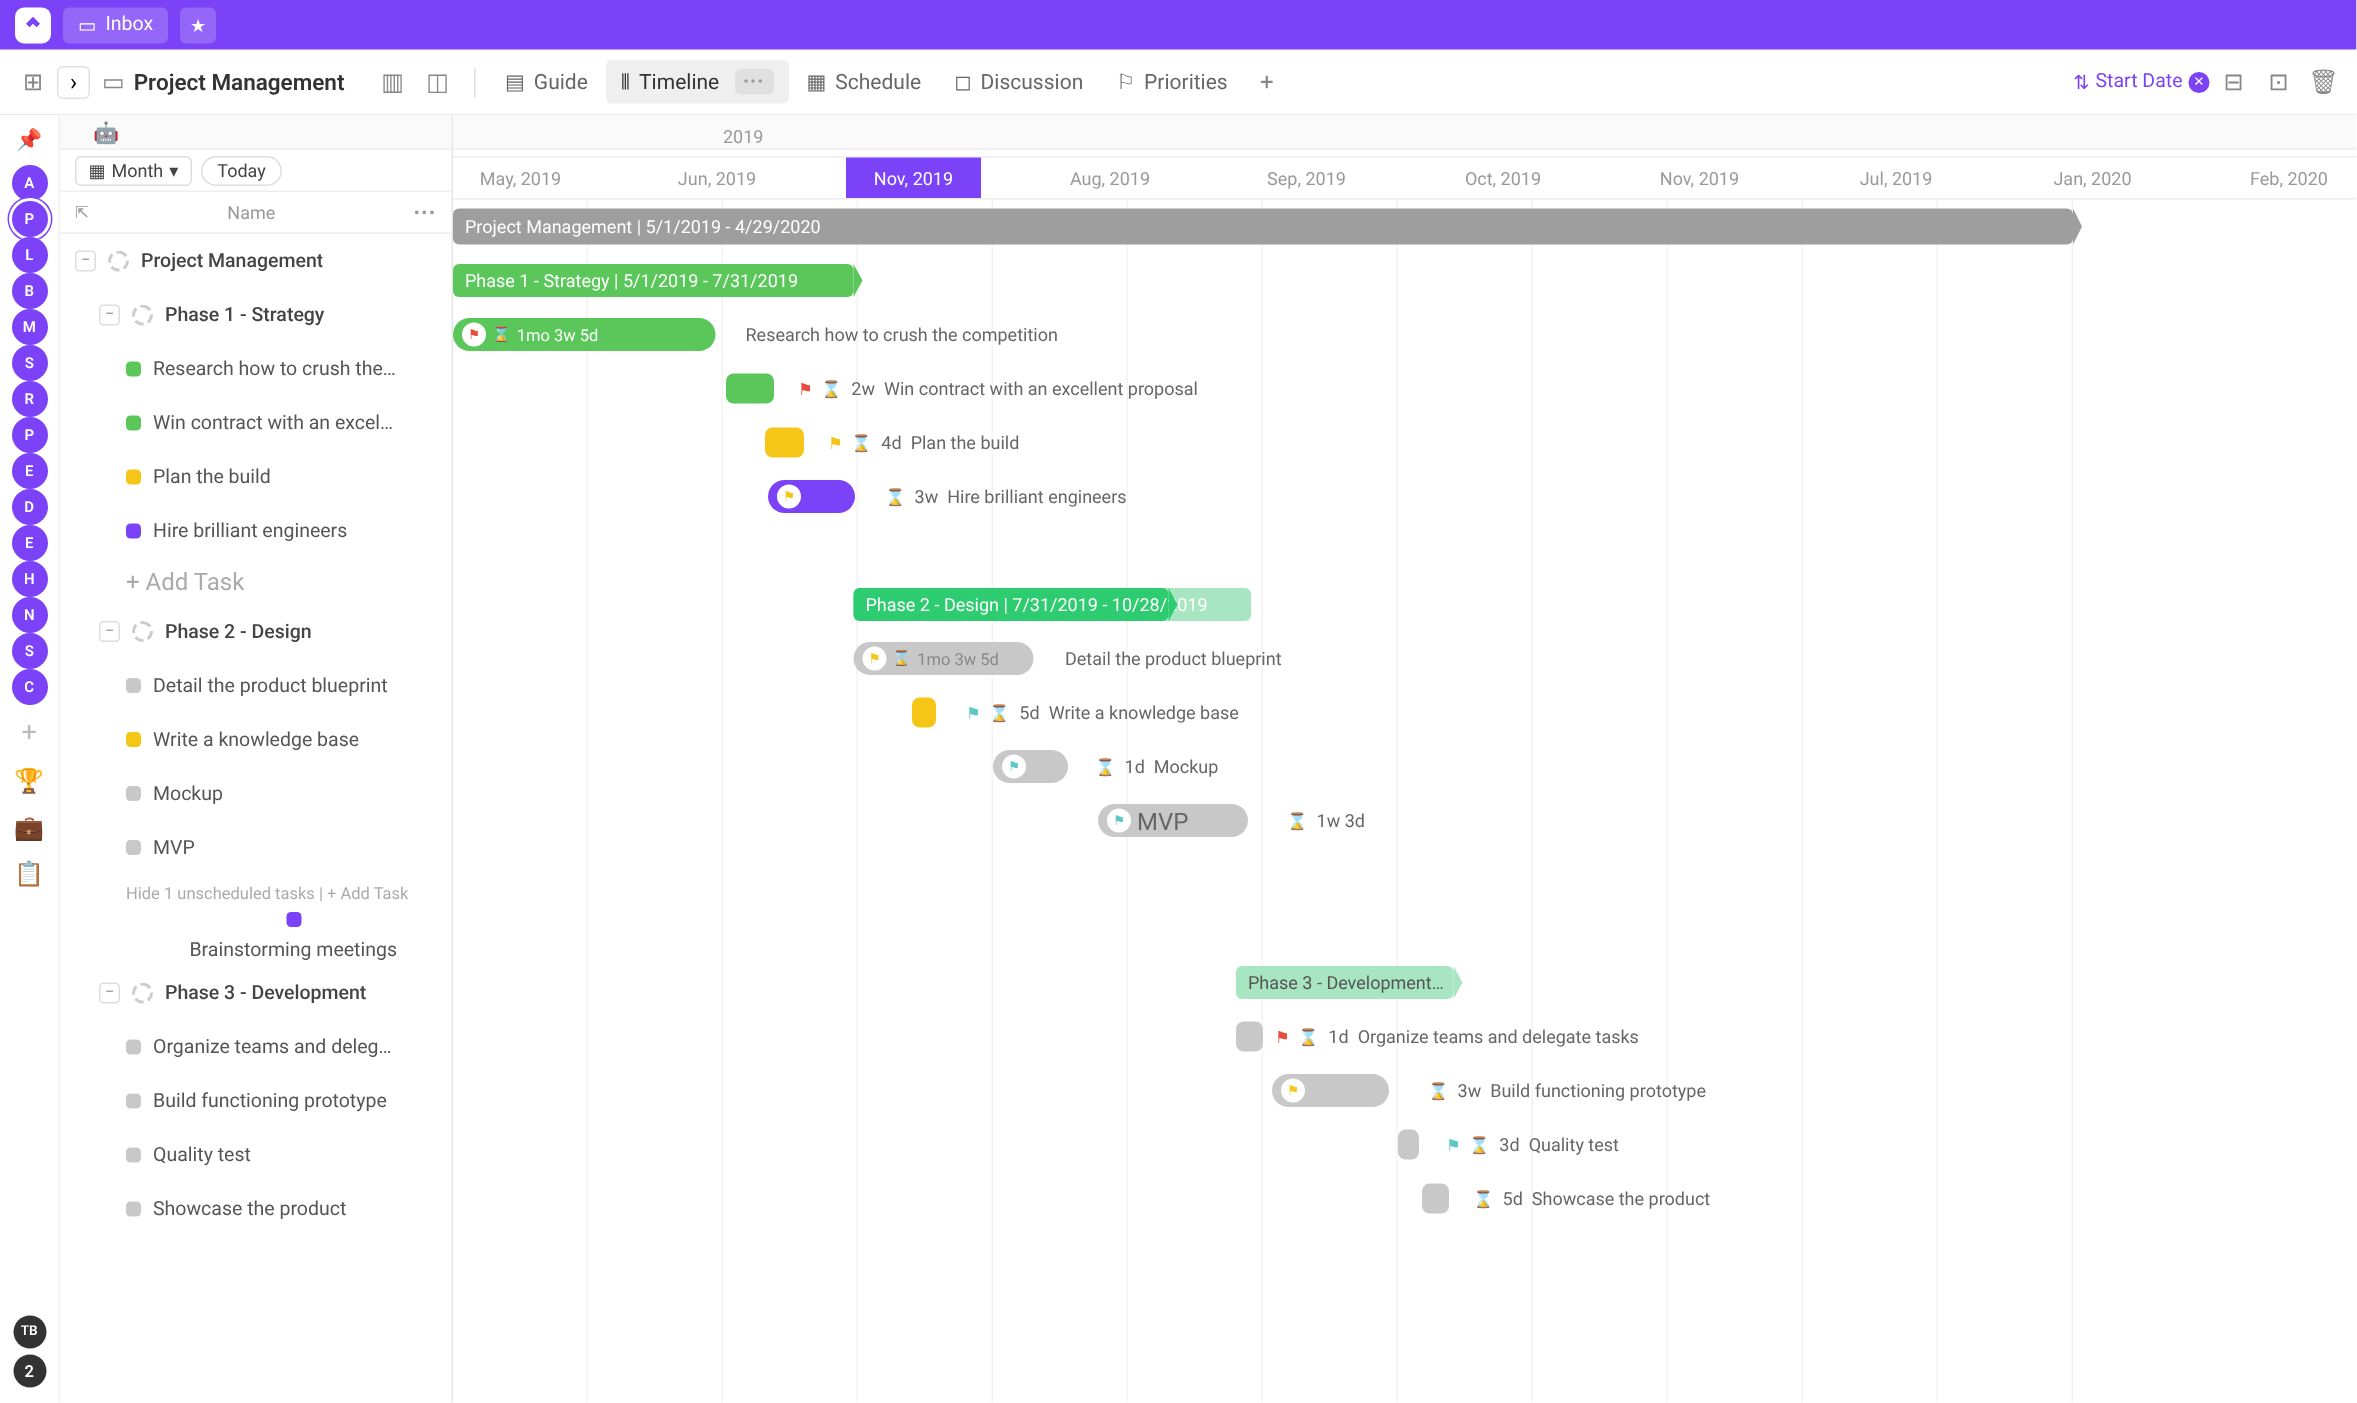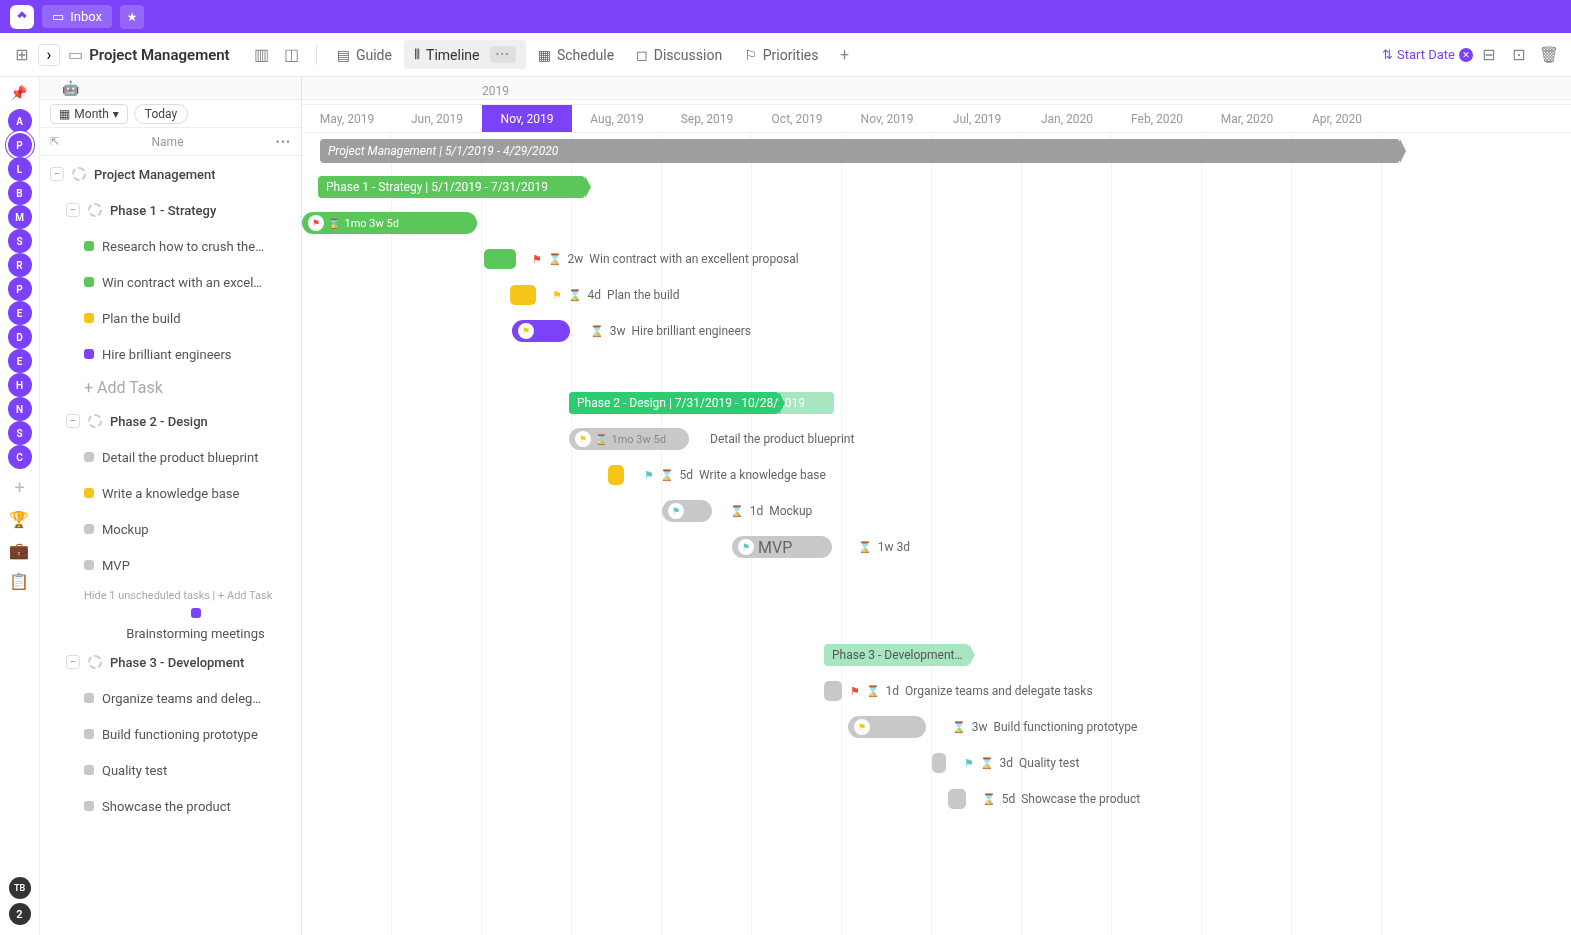--- a/index.html
+++ b/index.html
@@ -59,21 +59,21 @@
 .tasklist .row .spinner { width:14px; height:14px; border:2px dashed #ccc; border-radius:50%; flex-shrink:0;}
 .tasklist .row .dot { width:10px; height:10px; border-radius:3px; flex-shrink:0;}
 .tasklist .row .lbl { white-space:nowrap; overflow:hidden; text-overflow:ellipsis; }
 .tasklist .row.task { padding-left: 44px; color:#555;}
 .tasklist .row.sub { padding-left: 60px; color:#555;flex-direction:column;}
 .tasklist .addtask { font-size:16px; color:#aaa; padding:6px 10px 6px 44px; cursor:pointer;}
 .tasklist .hiderow { font-size:11px; color:#aaa; padding:6px 10px 6px 44px; cursor:pointer;}
 
 
 .gantt { flex: 1; position: relative; overflow: hidden; }
-.gantt .months { height: 28px; display: flex; border-bottom:1px solid #eee;}
+.gantt .months { height: 28px; display: flex; border-bottom:1px solid #eee;gap:41px;}
 .gantt .month-cell { width: 90px; font-size: 12px; color: #999; display:flex; align-items:center; justify-content:center; flex-shrink:0;}
 .gantt .month-cell.active { background: #7b42f7; color: #fff; }
 .gantt .body { position: relative; height: calc(100% - 56px); overflow:hidden;}
 .gantt .gridlines { position:absolute; inset:0; display:flex;}
 .gantt .gridlines div { width:90px; border-right:1px solid #f3f3f3; flex-shrink:0;}
 .gantt .bar-row { height:36px; position:relative;}
 .gantt .bar { position:absolute; height:22px; top:7px; border-radius:4px; display:flex; align-items:center; padding:0 8px; font-size:12px; color:#fff; white-space:nowrap;}
 .gantt .bar.project { background:#9e9e9e; height:24px; top:6px; color:#fff;}
 .gantt .bar.project::after { content:''; position:absolute; right:-6px; top:0; border-left:6px solid #9e9e9e; border-top:12px solid transparent; border-bottom:12px solid transparent;}
 .gantt .bar.phase1 { background:#5bc75b; }
@@ -314,37 +314,40 @@
           <div></div>
           <div></div>
           <div></div>
           <div></div>
           <div></div>
           <div></div>
           <div></div>
         </div>
 
       <div class="bar-row">
-          <div class="bar project" style="left:18px;width:1080px;font-style:italic;">
+          <div class="bar project" style="left:0;width:1080px;">
             <span>Project Management | 5/1/2019 - 4/29/2020</span>
           </div>
         </div>
 
       <div class="bar-row">
-          <div class="bar phase1" style="left:16px;width:267px;">
+          <div class="bar phase1" style="left:0;width:267px;">
             <span>Phase 1 - Strategy | 5/1/2019 - 7/31/2019</span>
           </div>
         </div>
 
       <div class="bar-row">
         <div class="task-bar" style="left:0;width:175px;background:#5bc75b;">
             <span class="flag-circ" style="color:#e74c3c;">⚑</span>
             <span style="color:#fff;font-size:10px;">⌛</span>
             <span class="dur">1mo 3w 5d</span>
           </div>
+        <div class="task-label" style="left:195px;">
+            <span>Research how to crush the competition</span>
+          </div>
       </div>
 
       <div class="bar-row">
         <div class="small-bar" style="left:182px;width:32px;background:#5bc75b;"></div>
         <div class="task-label" style="left:230px;">
             <span class="flag" style="color:#e74c3c;">⚑</span>
             <span class="hglass" style="color:#7b42f7;">⌛</span>
             <span>2w</span>
             <span>Win contract with an excellent proposal</span>
           </div>

